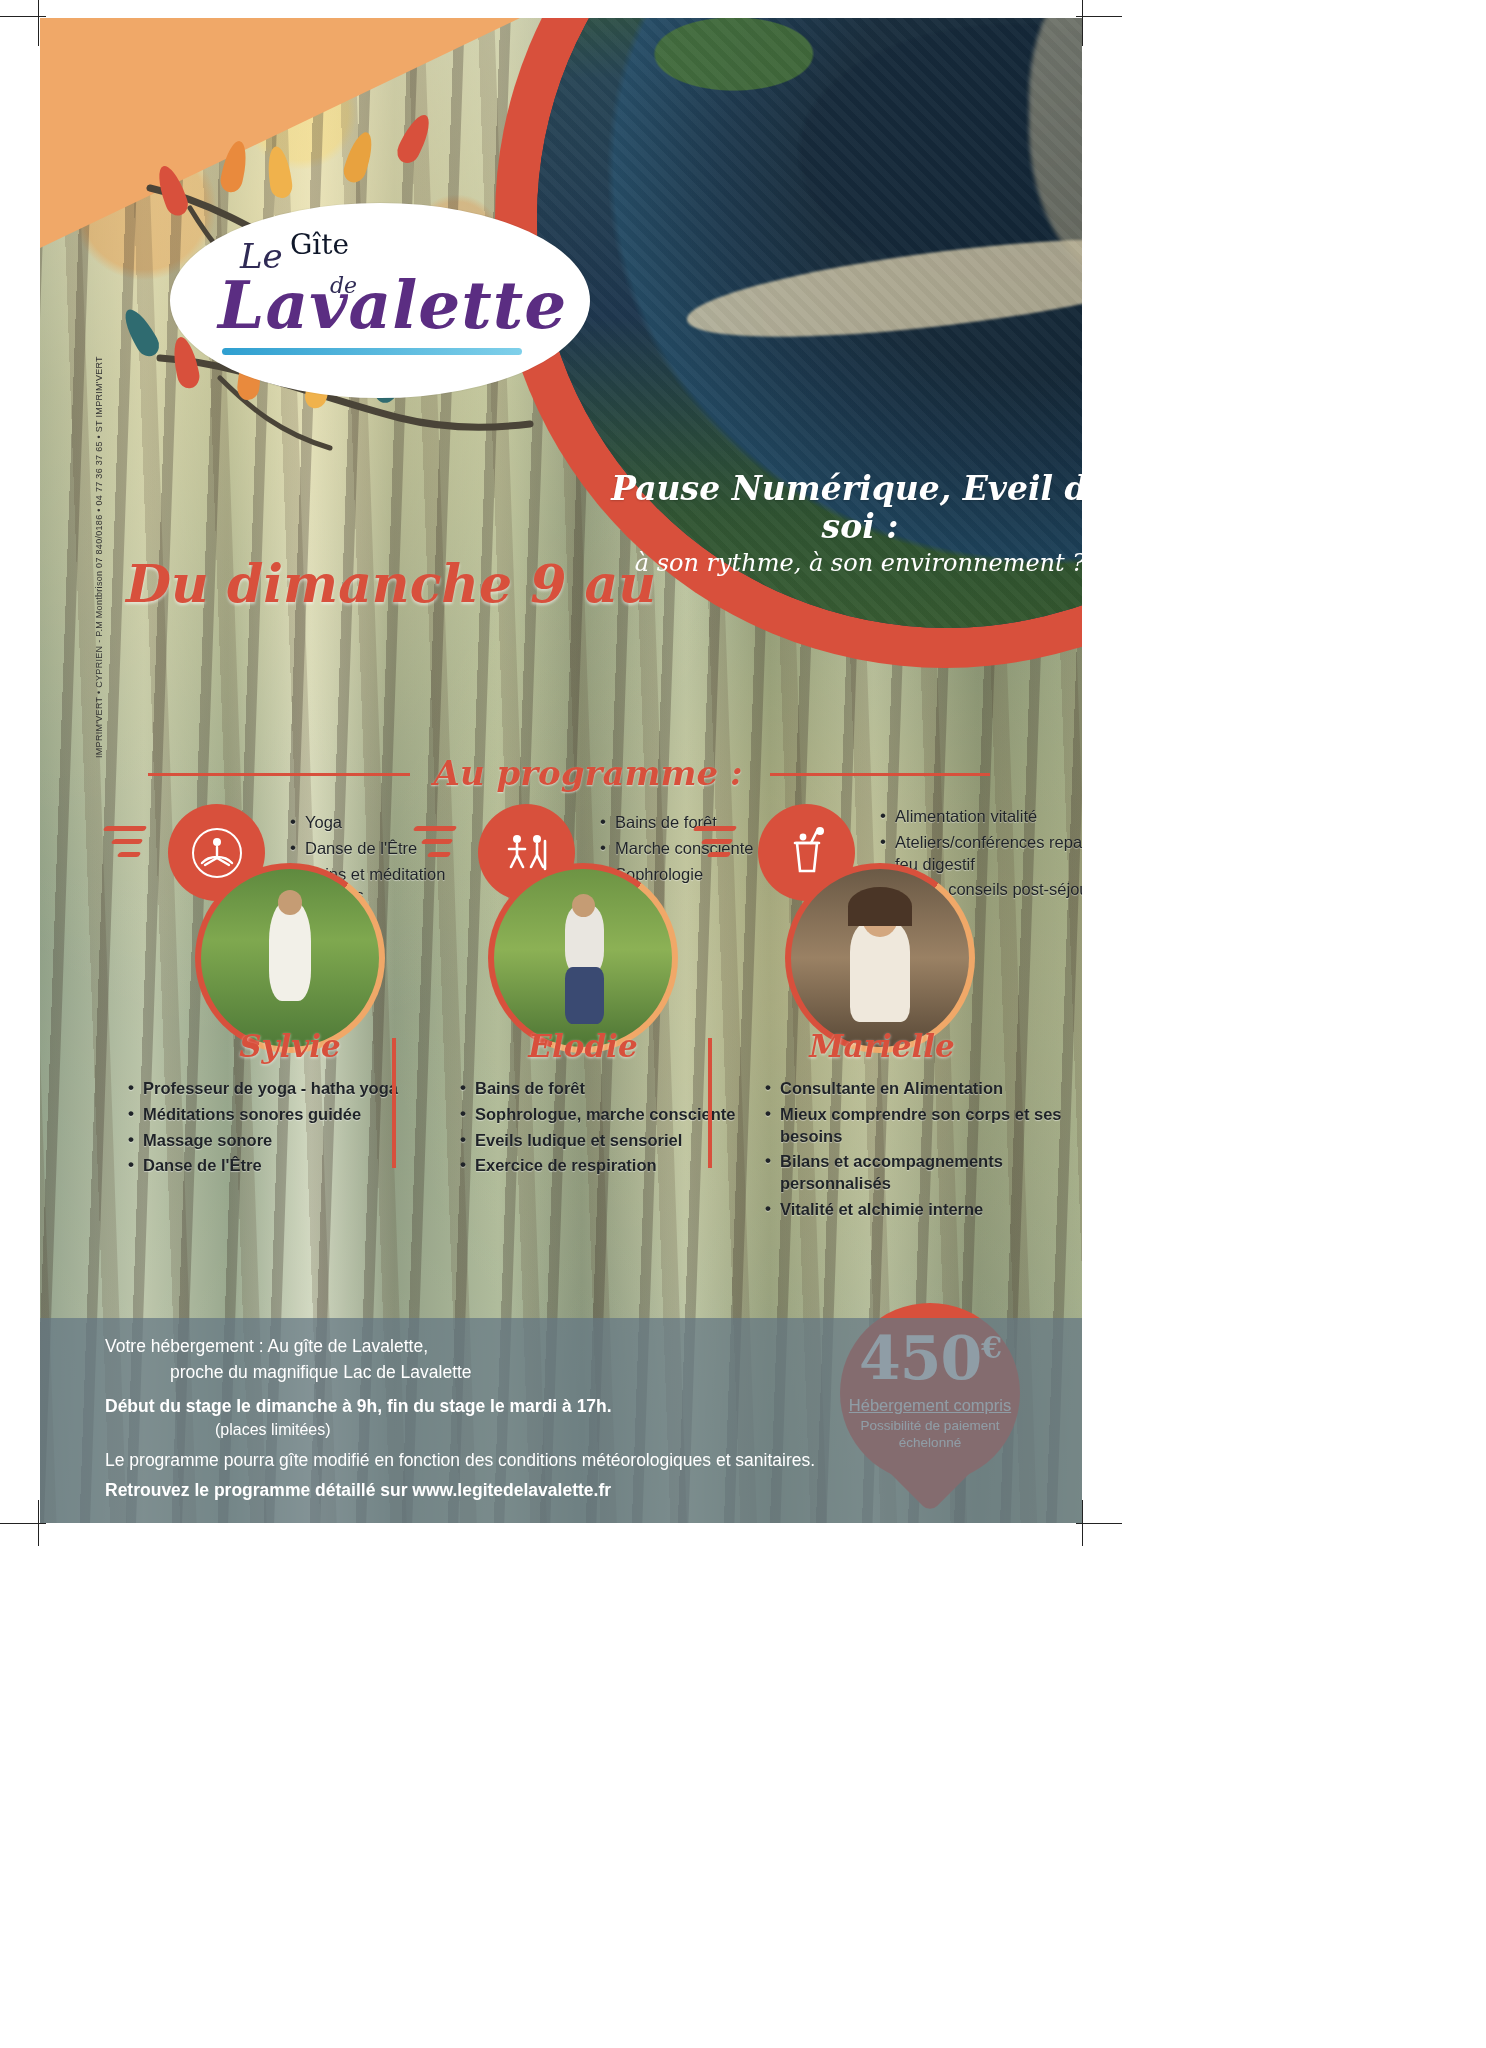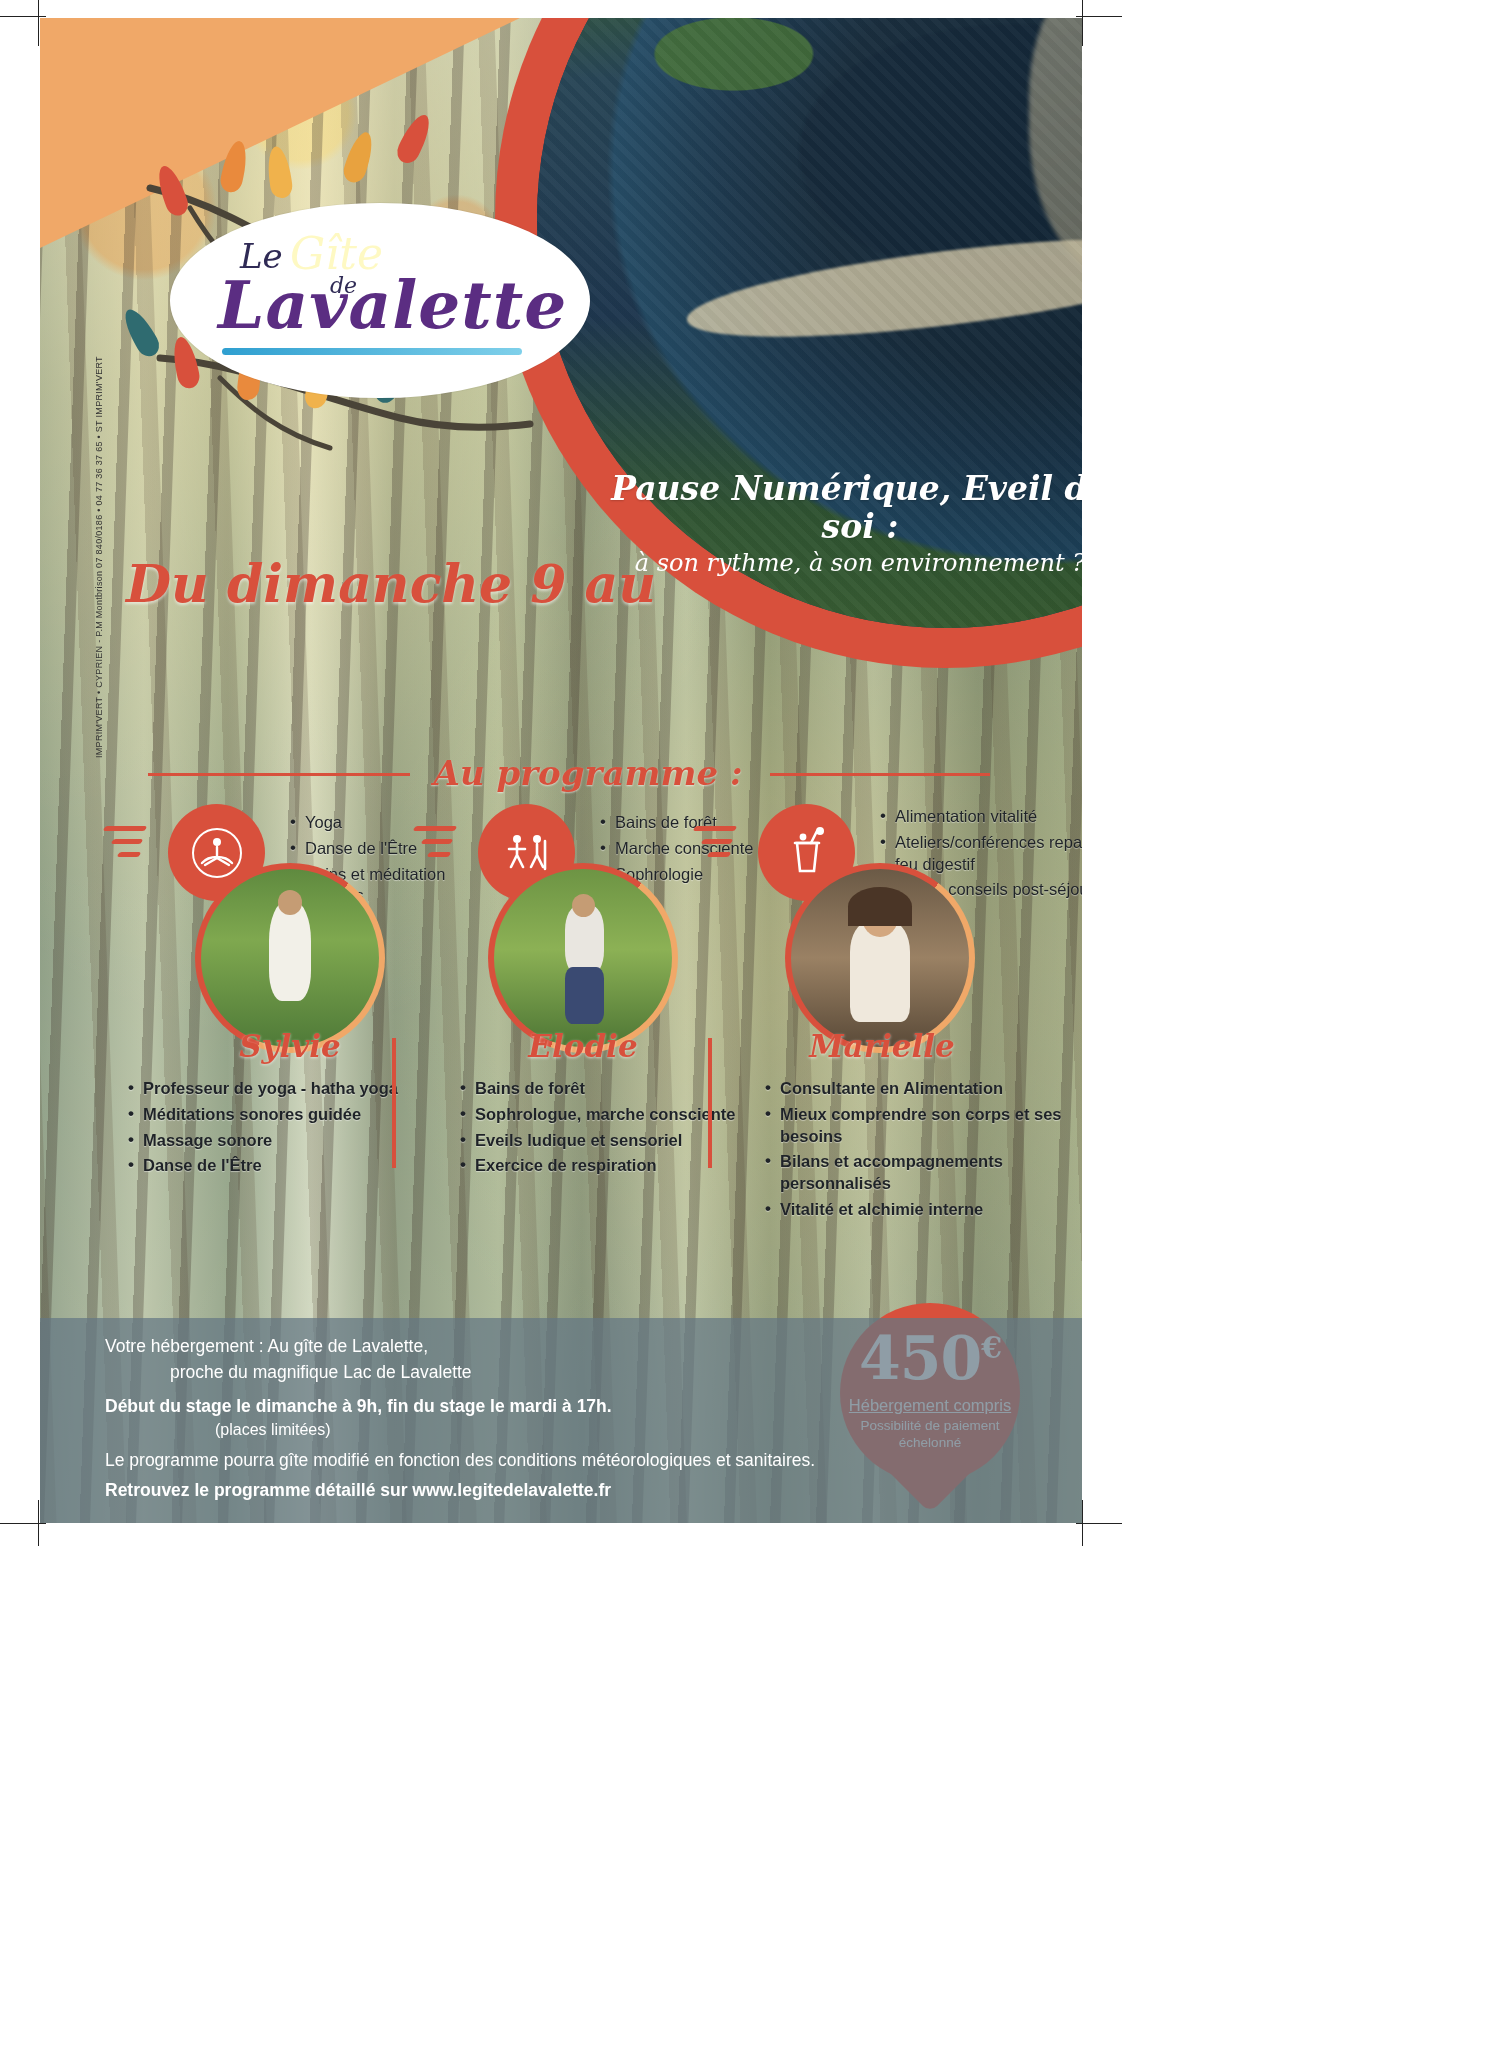--- a/index.html
+++ b/index.html
@@ -121,21 +121,21 @@
 
   
   .logo-oval {
     position: absolute; left: 130px; top: 185px;
     width: 420px; height: 195px;
     background: #ffffff;
     border-radius: 50%;
     box-shadow: 0 0 0 1px rgba(0,0,0,0.04);
   }
   .logo-le { position:absolute; left:200px; top:218px; font-family:"DejaVu Serif", serif; font-style: italic; font-size: 34px; color: #2f2a55; }
-  .logo-gite { position:absolute; left:250px; top:210px; font-family:"DejaVu Serif", serif; font-style: italic; font-size: 44px; color: #fef9c3; }
+  .logo-gite { position:absolute; left:250px; top:210px; font-family:"DejaVu Serif", serif; font-size: 28px; color: #0f172a; }
   .logo-de { position:absolute; left:290px; top:255px; font-family:"DejaVu Serif", serif; font-style: italic; font-size: 22px; color: #2f2a55; }
   .logo-lav {
     position:absolute; left:178px; top:248px;
     font-family:"DejaVu Serif", serif; font-style: italic; font-weight: 700;
     font-size: 66px; color: #5b2d82; letter-spacing: 1px;
   }
   .logo-underline {
     position: absolute; left: 182px; top: 330px; width: 300px; height: 7px;
     background: linear-gradient(90deg,#2f9fd0,#7fd0ea);
     border-radius: 4px;

